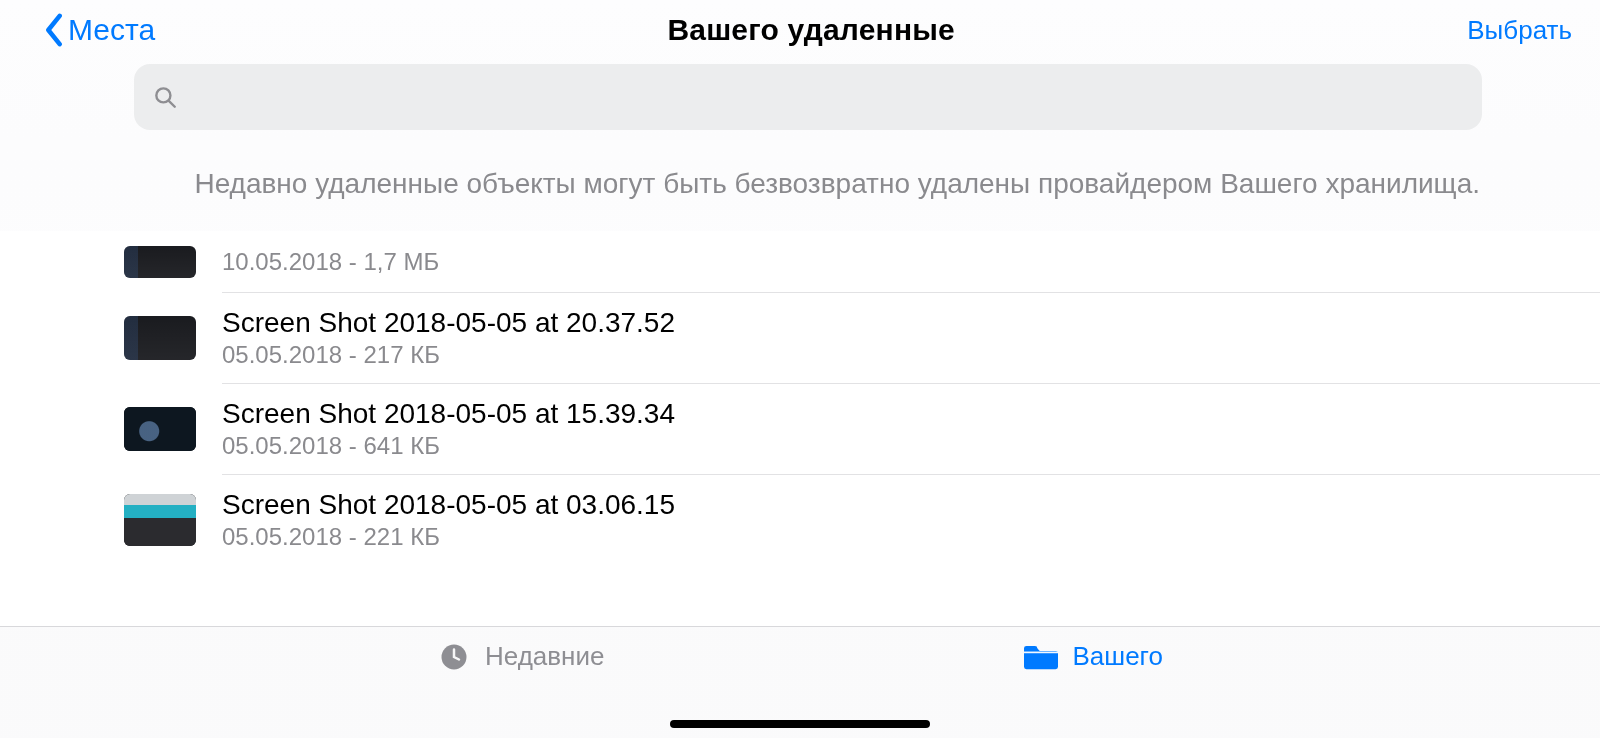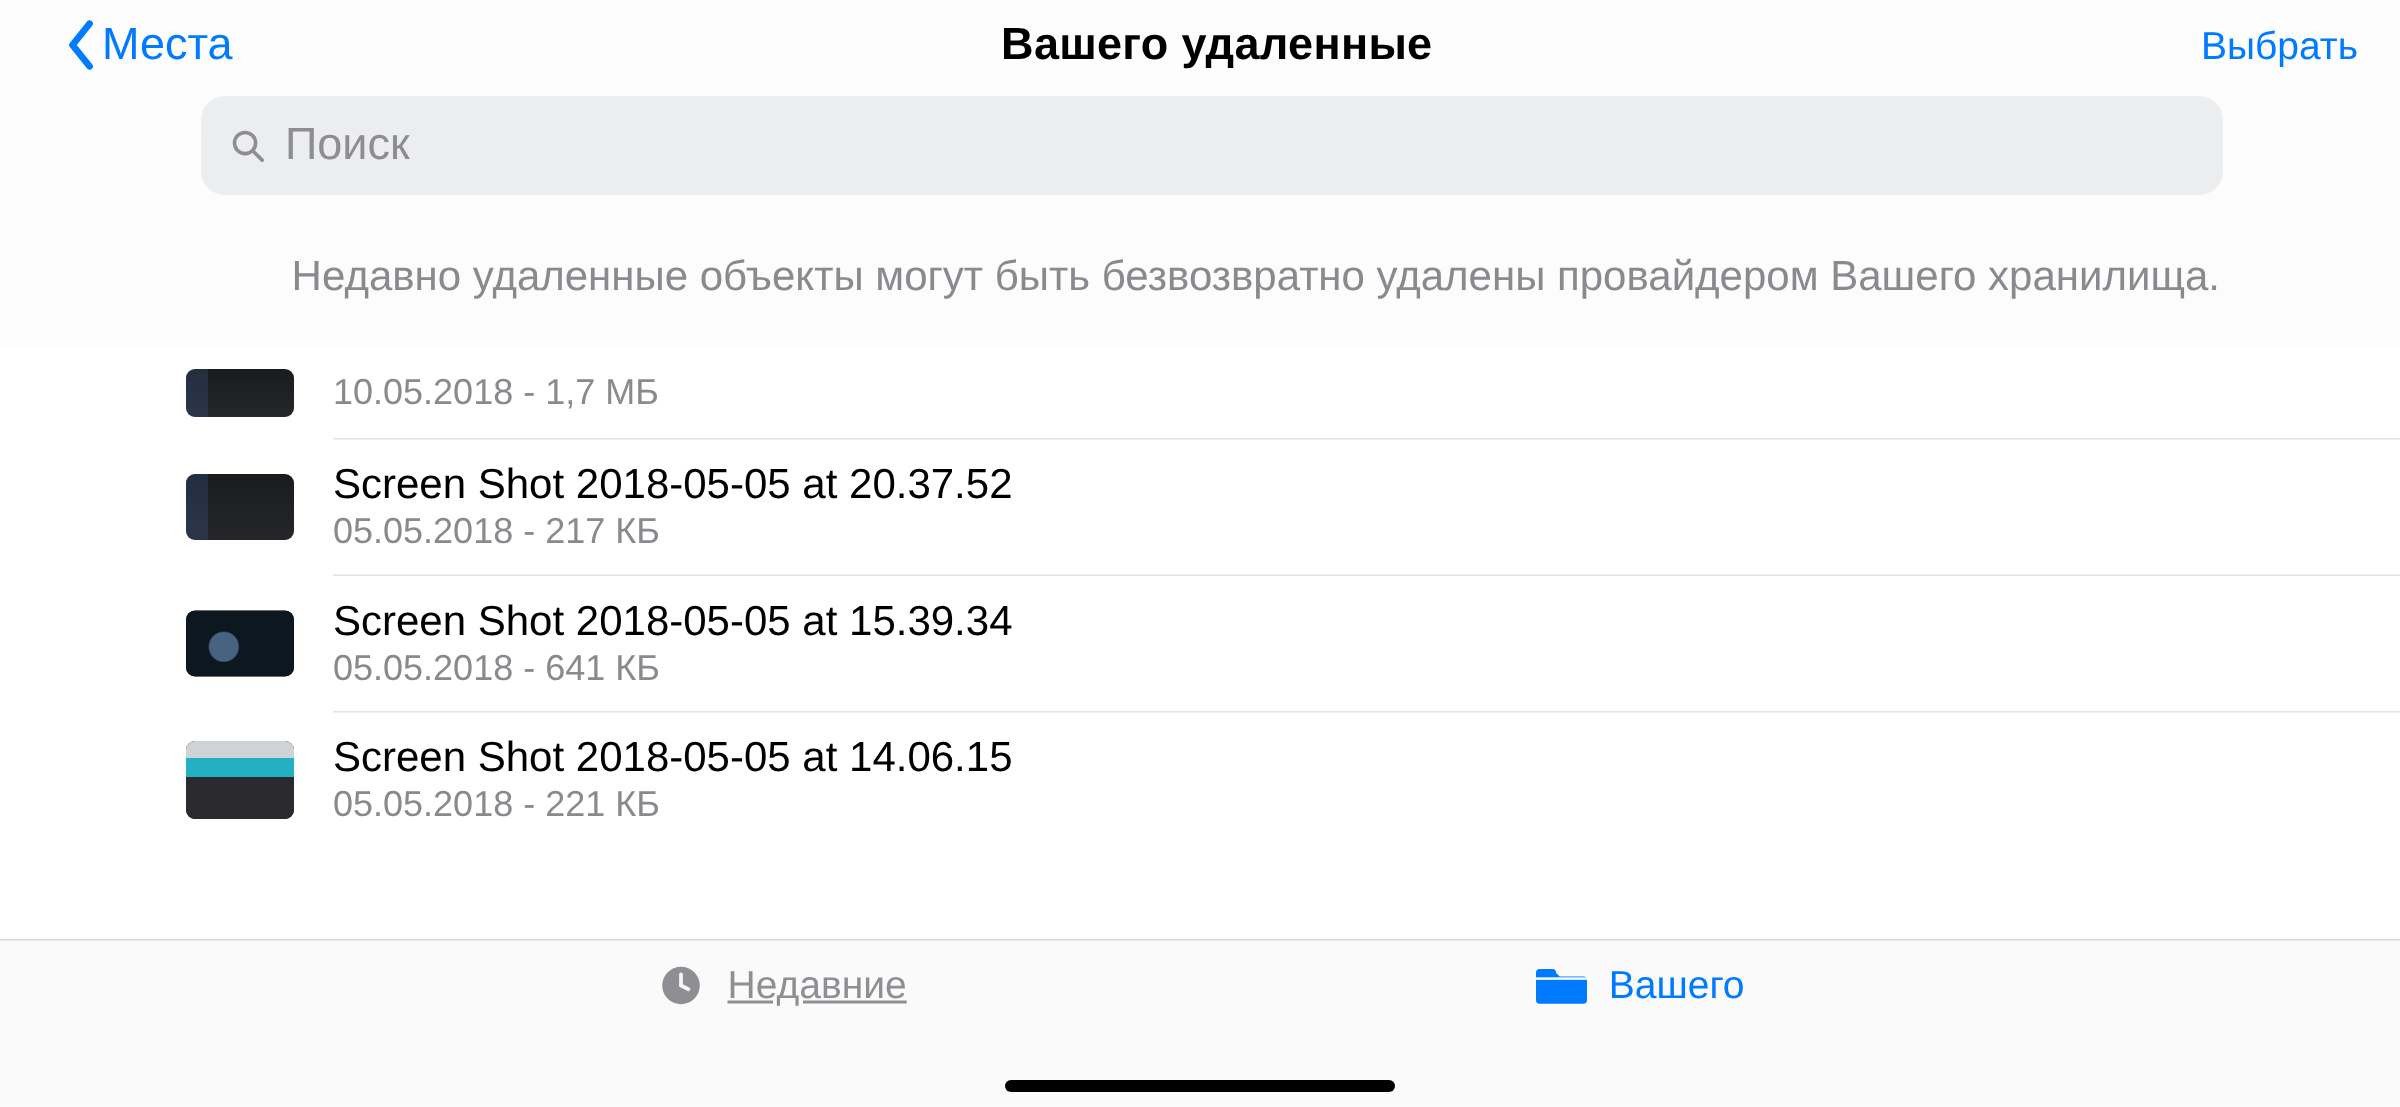--- a/index.html
+++ b/index.html
@@ -166,21 +166,21 @@
     padding-top: 14px;
     z-index: 30;
   }
   .tab {
     display: flex;
     align-items: center;
     gap: 14px;
     font-size: 26px;
     cursor: pointer;
   }
-  .tab.inactive { color: #8e8e93; text-decoration: underline; }
+  .tab.inactive { color: #8e8e93; }
   .tab.active { color: #007aff; }
   .tab svg { width: 34px; height: 30px; }
 
   .home-indicator {
     position: absolute;
     bottom: 10px;
     left: 50%;
     transform: translateX(-50%);
     width: 260px;
     height: 8px;
@@ -204,21 +204,20 @@
     <div class="nav-title">Вашего удаленные</div>
     <div class="nav-select">Выбрать</div>
   </div>
 
   <div class="search-wrap">
     <div class="search-field">
       <svg viewBox="0 0 24 24">
         <circle cx="10.5" cy="10.5" r="6.5" fill="none" stroke="#8e8e92" stroke-width="2.2"></circle>
         <line x1="15.5" y1="15.5" x2="21" y2="21" stroke="#8e8e92" stroke-width="2.2" stroke-linecap="round"></line>
       </svg>
-      <input class="search-input" type="text" placeholder="Поиск" style="">
     </div>
   </div>
 
   <div class="info-banner">Недавно удаленные объекты могут быть безвозвратно удалены провайдером Вашего хранилища.</div>
 </div>
 
 <div class="content">
   <div class="list">
 
     <div class="row partial">
@@ -244,21 +243,21 @@
       <div class="row-text">
         <div class="row-title">Screen Shot 2018-05-05 at 15.39.34</div>
         <div class="row-sub">05.05.2018 - 641 КБ</div>
       </div>
     </div>
     <div class="divider"></div>
 
     <div class="row">
       <div class="thumb card tall"></div>
       <div class="row-text">
-        <div class="row-title">Screen Shot 2018-05-05 at 14.06.15</div>
+        <div class="row-title">Screen Shot 2018-05-05 at 03.06.15</div>
         <div class="row-sub">05.05.2018 - 221 КБ</div>
       </div>
     </div>
 
   </div>
 </div>
 
 <div class="tabbar">
   <div class="tab inactive">
     <svg viewBox="0 0 24 24">

